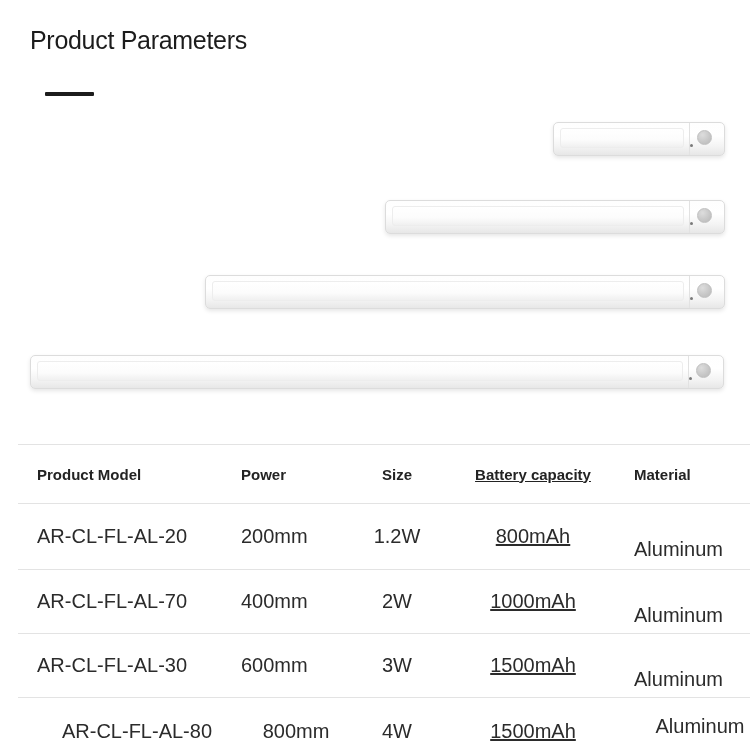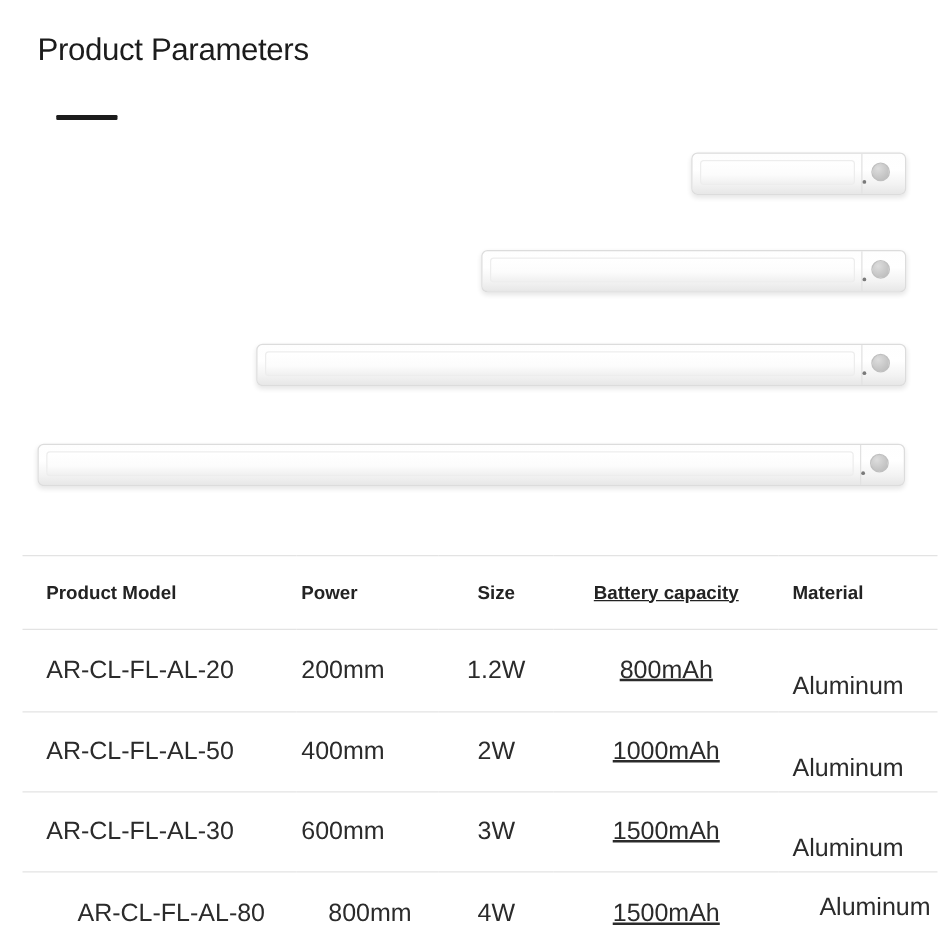--- a/index.html
+++ b/index.html
@@ -207,21 +207,21 @@
       </thead>
       <tbody>
         <tr class="row-0">
           <td class="c-model">AR-CL-FL-AL-20</td>
           <td class="c-size">200mm</td>
           <td class="c-power">1.2W</td>
           <td class="c-batt">800mAh</td>
           <td class="c-mat">Aluminum</td>
         </tr>
         <tr class="row-1">
-          <td class="c-model">AR-CL-FL-AL-50</td>
+          <td class="c-model">AR-CL-FL-AL-70</td>
           <td class="c-size">400mm</td>
           <td class="c-power">2W</td>
           <td class="c-batt">1000mAh</td>
           <td class="c-mat">Aluminum</td>
         </tr>
         <tr class="row-2">
           <td class="c-model">AR-CL-FL-AL-30</td>
           <td class="c-size">600mm</td>
           <td class="c-power">3W</td>
           <td class="c-batt">1500mAh</td>

